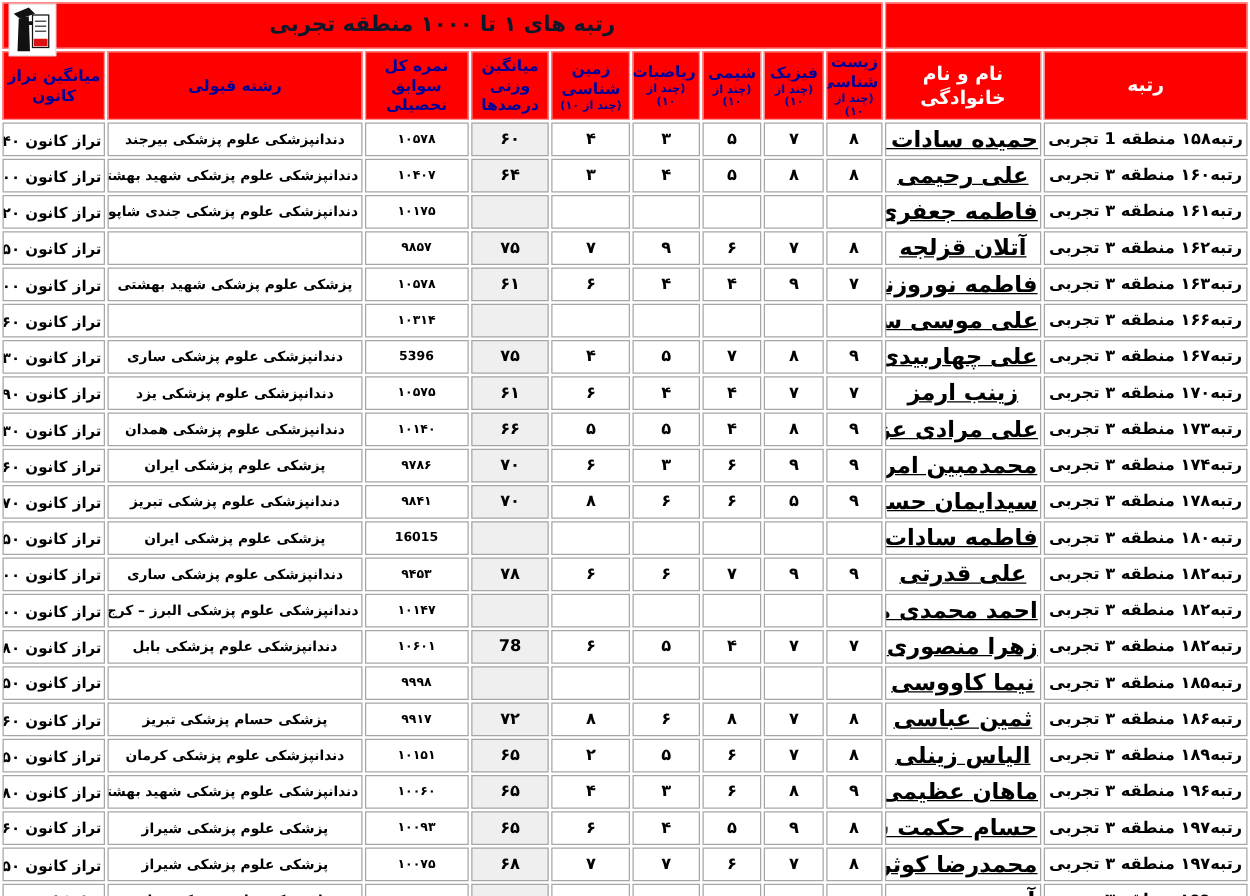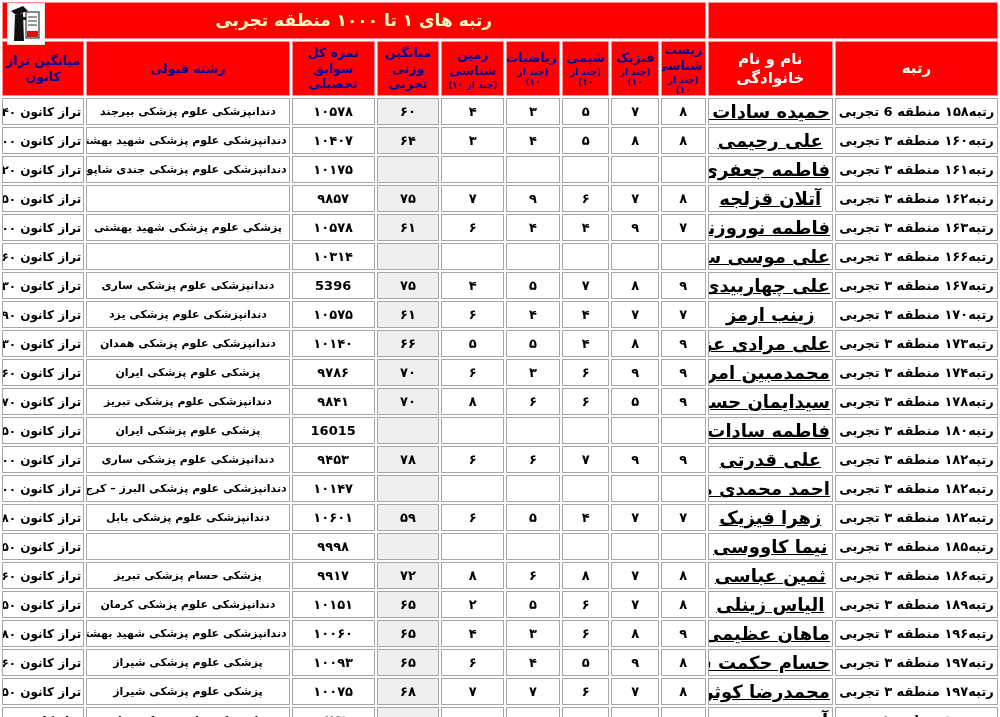--- a/index.html
+++ b/index.html
@@ -35,21 +35,21 @@
   col.w-kanoon { width: 81px;  }
 
   td, th { padding: 0 2px; overflow: hidden; }
 
   .red { background: #fe0000; border: 1px solid #ff8f8f; }
 
   tr.title-row td { height: 35px; }
   .title-text {
     display: block;
     text-align: center;
-    color: #fef9c3;
+    color: #0f172a;
     font-weight: bold;
     font-size: 17px;
     line-height: 35px;
     white-space: nowrap;
   }
 
   tr.header-row th { height: 48px; vertical-align: middle; text-align: center; }
   .hlabel { font-weight: bold; line-height: 1.25; }
   .h-navy .hlabel { color: #000099; font-size: 12.5px; }
   .h-white .hlabel { color: #ffffff; font-size: 15px; }
@@ -62,21 +62,21 @@
     text-align: center;
     vertical-align: middle;
     font-weight: bold;
     color: #000000;
     white-space: nowrap;
   }
   td.c-rank   { color: #0070c0; font-size: 13px; }
   td.c-name   { font-size: 18px; text-decoration: underline; }
   td.c-biology, td.c-physics, td.c-chemistry, td.c-math, td.c-geology { font-size: 13px; }
   td.c-weighted_avg { font-size: 13px; background: #efefef !important; }
-  td.c-total_record_score { font-size: 13px; }
+  td.c-total_record_score { font-size: 10px; }
   td.c-major  { font-size: 11px; }
   td.c-kanoon_avg { font-size: 12px; }
 
   .logo {
     position: absolute;
     top: 3px;
     left: 7px;
     width: 36px;
     height: 40px;
     background: #ffffff;
@@ -130,36 +130,36 @@
           </th>
           <th class="red h-navy">
             <div class="hlabel">ریاضیات</div>
             <div class="hsub">(چند از ۱۰)</div>
           </th>
           <th class="red h-navy">
             <div class="hlabel">زمین شناسی</div>
             <div class="hsub">(چند از ۱۰)</div>
           </th>
           <th class="red h-navy">
-            <div class="hlabel">میانگین وزنی تجربی</div>
+            <div class="hlabel">میانگین وزنی درصدها</div>
           </th>
           <th class="red h-navy">
             <div class="hlabel">نمره کل سوابق تحصیلی</div>
           </th>
           <th class="red h-navy">
             <div class="hlabel">رشته قبولی</div>
           </th>
           <th class="red h-navy">
             <div class="hlabel">میانگین تراز کانون</div>
           </th>
         </tr>
     </thead>
     <tbody id="table-body">
         <tr>
-          <td class="cell c-rank">رتبه۱۵۸ منطقه 6 تجربی</td>
+          <td class="cell c-rank">رتبه۱۵۸ منطقه 1 تجربی</td>
           <td class="cell c-name">حمیده سادات توکلی</td>
           <td class="cell c-biology">۸</td>
           <td class="cell c-physics">۷</td>
           <td class="cell c-chemistry">۵</td>
           <td class="cell c-math">۳</td>
           <td class="cell c-geology">۴</td>
           <td class="cell c-weighted_avg">۶۰</td>
           <td class="cell c-total_record_score">۱۰۵۷۸</td>
           <td class="cell c-major">دندانپزشکی علوم پزشکی بیرجند</td>
           <td class="cell c-kanoon_avg">تراز کانون ۶۴۴۰</td>
@@ -328,27 +328,27 @@
           <td class="cell c-chemistry"></td>
           <td class="cell c-math"></td>
           <td class="cell c-geology"></td>
           <td class="cell c-weighted_avg"></td>
           <td class="cell c-total_record_score">۱۰۱۴۷</td>
           <td class="cell c-major">دندانپزشکی علوم پزشکی البرز – کرج</td>
           <td class="cell c-kanoon_avg">تراز کانون ۶۸۰۰</td>
         </tr>
         <tr>
           <td class="cell c-rank">رتبه۱۸۲ منطقه ۳ تجربی</td>
-          <td class="cell c-name">زهرا فیزیک</td>
+          <td class="cell c-name">زهرا منصوری</td>
           <td class="cell c-biology">۷</td>
           <td class="cell c-physics">۷</td>
           <td class="cell c-chemistry">۴</td>
           <td class="cell c-math">۵</td>
           <td class="cell c-geology">۶</td>
-          <td class="cell c-weighted_avg">۵۹</td>
+          <td class="cell c-weighted_avg">78</td>
           <td class="cell c-total_record_score">۱۰۶۰۱</td>
           <td class="cell c-major">دندانپزشکی علوم پزشکی بابل</td>
           <td class="cell c-kanoon_avg">تراز کانون ۶۰۸۰</td>
         </tr>
         <tr>
           <td class="cell c-rank">رتبه۱۸۵ منطقه ۳ تجربی</td>
           <td class="cell c-name">نیما کاووسی</td>
           <td class="cell c-biology"></td>
           <td class="cell c-physics"></td>
           <td class="cell c-chemistry"></td>

